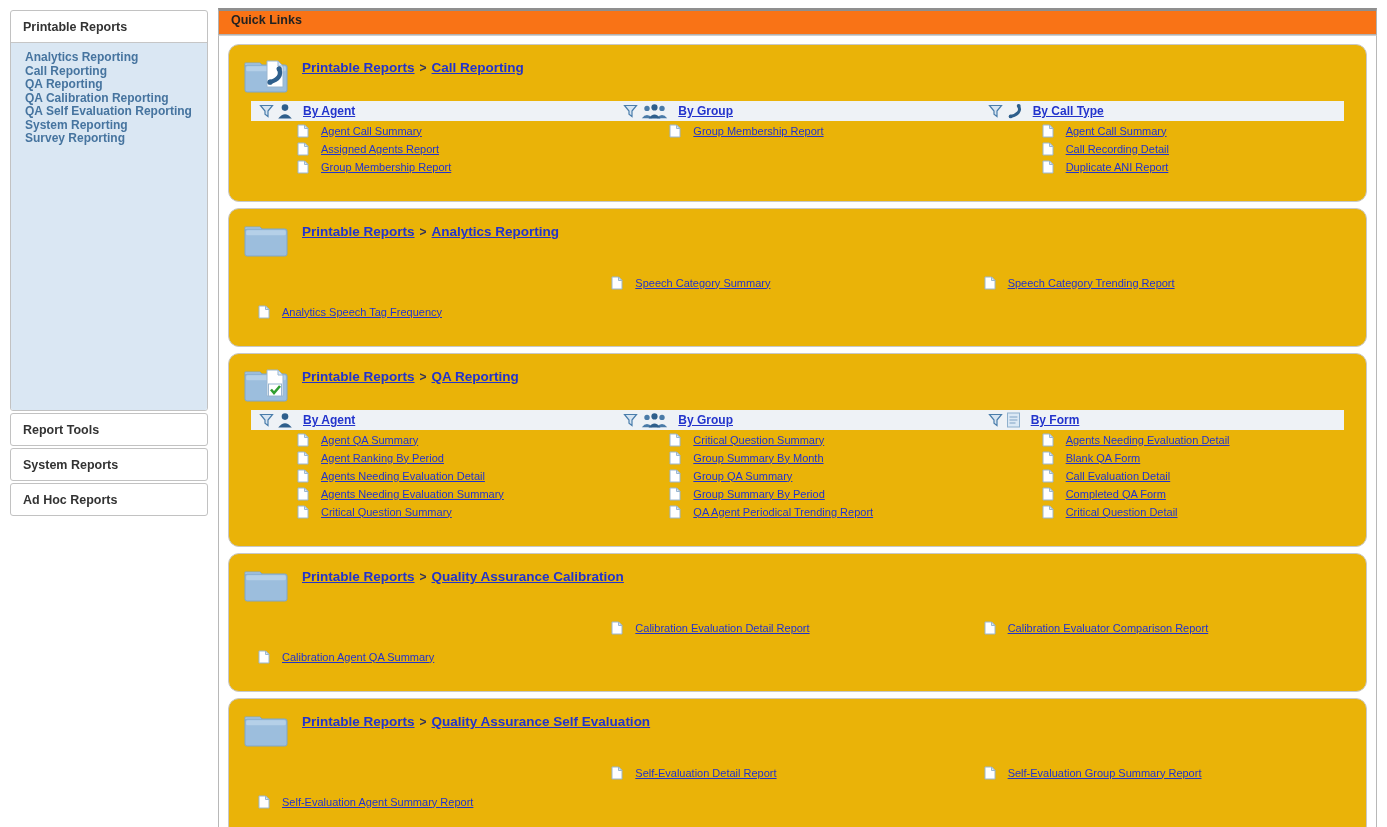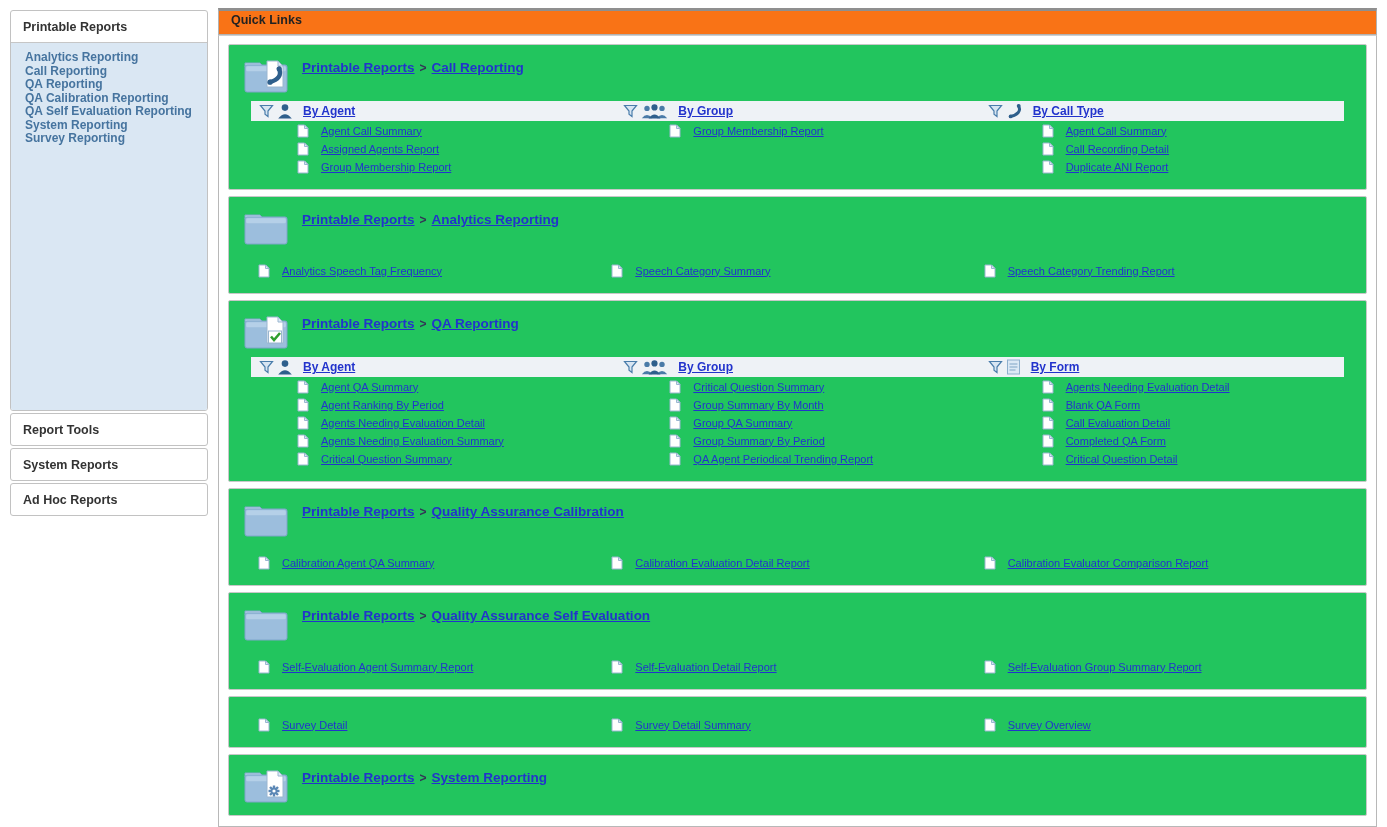--- a/index.html
+++ b/index.html
@@ -32,22 +32,22 @@
   .quickbar {
     border:1px solid #b2b2b2; border-top:3px solid #8f8f8f;
     background:#f97316; font-weight:bold; font-size:12.5px; color:#222;
     padding:2px 12px 7px;
   }
   .panels {
     border:1px solid #b8b8b8; border-top:1px solid #cfcfcf;
     background:#fff; padding:2px 6px 4px;
   }
   .panel {
-    border:1px solid #c8c8c8; border-radius:2px; background:#22c55e;
-    margin:6px 3px; padding:6px 10px 8px;
+    border:1px solid #c8c8c8; border-radius:11px; background:#eab308;
+    margin:6px 3px; padding:6px 10px 20px;
   }
   .panel-head { display:flex; align-items:flex-start; gap:13px; padding:4px 0 2px 4px; }
   .foldericon { flex:none; display:inline-block; width:46px; height:40px; }
   .crumbs { padding-top:5px; font-size:13.5px; font-weight:bold; white-space:nowrap; }
   .crumbs a { color:var(--link-blue,#2233cc); text-decoration:underline; }
   .crumb-sep { color:#333355; font-size:12px; margin:0 5px; }
 
   
   .colstrip {
     display:grid; grid-template-columns:1fr 1fr 1fr;
@@ -60,21 +60,21 @@
   .colhead a { font-size:12px; font-weight:bold; color:var(--link-blue,#2233cc); text-decoration:underline; white-space:nowrap; }
   .colbody { display:grid; grid-template-columns:1fr 1fr 1fr; padding-bottom:4px; }
   .linklist { padding-left:58px; margin:1px 0 0; list-style:none; }
 
   .linkitem { display:flex; align-items:center; gap:12px; margin:0 0 3px; height:15px; }
   .linkitem .pageicon { display:inline-flex; flex:none; }
   .linkitem a { font-size:11px; color:var(--link-blue,#2233cc); text-decoration:underline; white-space:nowrap; }
 
   
   .flatrow { display:grid; grid-template-columns:1fr 1fr 1fr; margin:14px 0 4px; }
-  .flatrow .cell1 { padding-left:19px; }
+  .flatrow .cell1 { padding-left:19px;margin-top:29px; }
   .flatrow .cell2 { padding-left:0; }
   .flatrow .cell3 { padding-left:0; }
 
   a { cursor:pointer; }
 </style>
 </head>
 <body>
 
 <div class="app">
 

